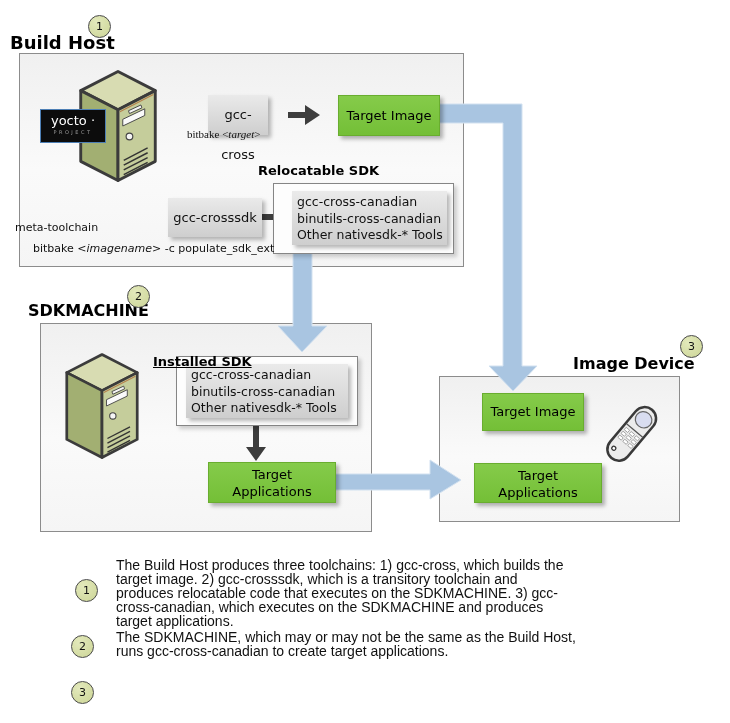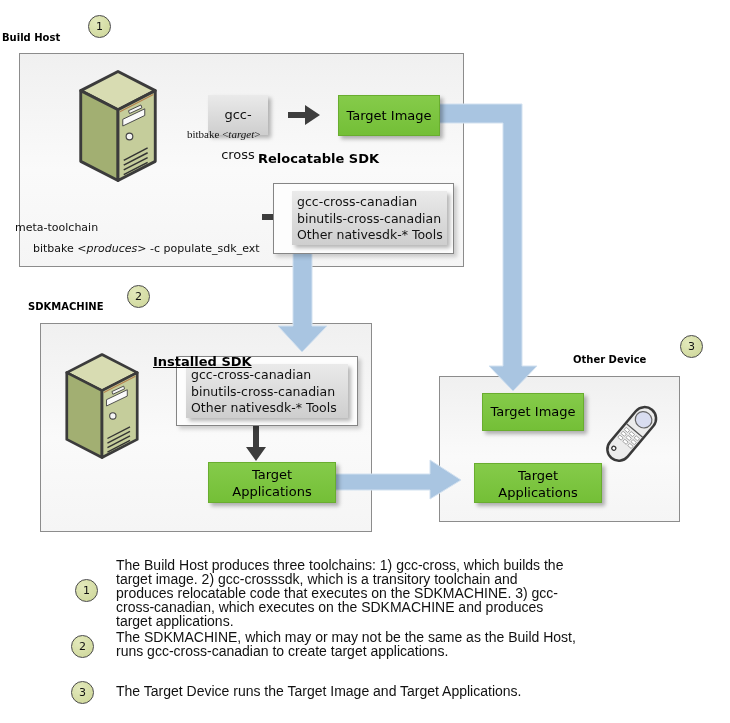--- a/index.html
+++ b/index.html
@@ -19,21 +19,21 @@
   .gray-box{
     position:absolute;background:linear-gradient(180deg,#eaeaea 0%,#cecece 100%);
     box-shadow:3px 3px 4px rgba(0,0,0,0.28);z-index:4;
     font-size:13px;text-align:center;color:#111;
   }
   .green-box{
     position:absolute;background:linear-gradient(180deg,#85cb4a 0%,#74bf37 100%);
     border:1px solid #69ad2f;box-shadow:3px 3px 4px rgba(0,0,0,0.3);z-index:4;
     font-size:13px;text-align:center;color:#000;margin-left:16px;
   }
-  .section-title{position:absolute;font-weight:bold;font-size:10px;z-index:5;white-space:nowrap;}
+  .section-title{position:absolute;font-weight:bold;font-size:16px;z-index:5;white-space:nowrap;}
   .sub-title{position:absolute;font-weight:bold;font-size:13px;z-index:5;white-space:nowrap;}
   .small-text{position:absolute;font-size:11px;z-index:5;white-space:nowrap;color:#111;}
   .badge{
     position:absolute;width:21px;height:21px;border-radius:50%;
     background:radial-gradient(circle at 35% 30%,#e3e9bc,#ccd596);
     border:1.4px solid #4a4a4a;z-index:6;
     font-size:11px;line-height:21px;text-align:center;color:#111;
   }
   .tools-list{padding:3px 0 0 5px;text-align:left;font-size:12.5px;line-height:16.5px;}
   .note-text{
@@ -68,21 +68,21 @@
     <polygon points="253,424 259,424 259,447 266,447 256,461 246,447 253,447" fill="#3d3d3d"></polygon>
 
     <polygon points="293,252 312,252 312,326 327,326 302,352 278,326 293,326" fill="#a9c5e1" stroke="#d2e1f0" stroke-width="1"></polygon>
 
     <polygon points="422,104 522,104 522,366 537,366 513,391 489,366 503,366 503,123 422,123" fill="#a9c5e1" stroke="#d2e1f0" stroke-width="1"></polygon>
 
     <polygon points="320,474 430,474 430,460 461,480 430,499 430,490 320,490" fill="#a9c5e1" stroke="#d2e1f0" stroke-width="1"></polygon>
   </svg>
 
   <div class="badge" style="left:88px;top:15px;">1</div>
-  <div class="section-title" style="left:2px;top:32px;font-size:10px;">Build Host</div>
+  <div class="section-title" style="left:10px;top:32px;font-size:18px;">Build Host</div>
 
   <div class="icon-abs" style="left:75px;top:66px;">
     <svg width="86" height="120" viewBox="0 0 90 124">
       <g stroke="#3b3b3b" stroke-width="3" stroke-linejoin="round">
         <polygon points="45,5 84,25 45,45 6,25" fill="#d8dcb2"></polygon>
         <polygon points="6,25 45,45 45,119 6,99" fill="#a2af72"></polygon>
         <polygon points="45,45 84,25 84,99 45,119" fill="#c5cd9b"></polygon>
       </g>
       <line x1="47" y1="47" x2="82" y2="29" stroke="#b5804d" stroke-width="1.2"></line>
       <polygon points="56,46 69,40 70,43 57,49" fill="#f5f5f5" stroke="#444" stroke-width="1"></polygon>
@@ -90,40 +90,45 @@
       <circle cx="57" cy="73" r="3.5" fill="#f5f5f5" stroke="#444" stroke-width="1.2"></circle>
       <g stroke="#333" stroke-width="1.5">
         <line x1="51" y1="98" x2="76" y2="85"></line>
         <line x1="51" y1="103" x2="76" y2="90"></line>
         <line x1="51" y1="108" x2="76" y2="95"></line>
         <line x1="51" y1="113" x2="76" y2="100"></line>
       </g>
     </svg>
   </div>
 
+  <div class="logo" style="left:40px;top:109px;">
+    <div class="name">yocto ·</div>
+    <div class="sub">PROJECT</div>
+  </div>
 
   <div class="gray-box" style="left:208px;top:95px;width:60px;height:40px;line-height:40px;">gcc-cross</div>
   <div class="green-box" style="left:322px;top:95px;width:100px;height:39px;line-height:39px;">Target Image</div>
 
   <div class="small-text" style="left:187px;top:128px;font-family:Liberation Serif, serif;">
     <span>bitbake &lt;</span><i>target</i><span>&gt;</span>
   </div>
 
-  <div class="sub-title" style="left:258px;top:151px;">Relocatable SDK</div>
+  <div class="sub-title" style="left:258px;top:163px;">Relocatable SDK</div>
 
   <div class="white-box" style="left:273px;top:183px;width:179px;height:69px;"></div>
   <div class="gray-box tools-list" style="left:292px;top:191px;width:150px;height:51px;">
     <div>gcc-cross-canadian</div>
     <div>binutils-cross-canadian</div>
     <div>Other nativesdk-* Tools</div>
   </div>
+  <div class="gray-box" style="left:168px;top:198px;width:94px;height:39px;line-height:39px;">gcc-crosssdk</div>
 
   <div class="small-text" style="left:15px;top:221px;">meta-toolchain</div>
   <div class="small-text" style="left:33px;top:242px;">
-    <span>bitbake &lt;</span><i>produces</i><span>&gt; -c populate_sdk_ext</span>
+    <span>bitbake &lt;</span><i>imagename</i><span>&gt; -c populate_sdk_ext</span>
   </div>
 
   <div class="badge" style="left:127px;top:285px;">2</div>
   <div class="section-title" style="left:28px;top:301px;">SDKMACHINE</div>
 
   <div class="icon-abs" style="left:59px;top:350px;">
     <svg width="86" height="112" viewBox="0 0 90 124">
       <g stroke="#3b3b3b" stroke-width="3" stroke-linejoin="round">
         <polygon points="45,5 84,25 45,45 6,25" fill="#d8dcb2"></polygon>
         <polygon points="6,25 45,45 45,119 6,99" fill="#a2af72"></polygon>
@@ -149,21 +154,21 @@
     <div>binutils-cross-canadian</div>
     <div>Other nativesdk-* Tools</div>
   </div>
 
   <div class="green-box" style="left:192px;top:462px;width:128px;height:41px;padding-top:3px;box-sizing:border-box;line-height:17px;">
     <div>Target</div>
     <div>Applications</div>
   </div>
 
   <div class="badge" style="left:680px;top:335px;">3</div>
-  <div class="section-title" style="left:573px;top:354px;">Other Device</div>
+  <div class="section-title" style="left:573px;top:354px;">Image Device</div>
 
   <div class="green-box" style="left:466px;top:393px;width:100px;height:36px;line-height:36px;">Target Image</div>
 
   <div class="icon-abs" style="left:594px;top:399px;z-index:4;">
     <svg width="72" height="70" viewBox="0 0 72 70">
       <g transform="rotate(40 37 35)">
         <rect x="26" y="3" width="23" height="63" rx="11.5" fill="#ececec" stroke="#3a3a3a" stroke-width="2.5"></rect>
         <ellipse cx="37.5" cy="16" rx="8.5" ry="8" fill="#d9ddf0" stroke="#666" stroke-width="1.2"></ellipse>
         <line x1="27" y1="30" x2="48" y2="30" stroke="#555" stroke-width="1.2"></line>
         <g fill="#ffffff" stroke="#999" stroke-width="0.8">
@@ -187,15 +192,14 @@
     <div>Applications</div>
   </div>
 
   <div class="badge" style="left:75px;top:579px;">1</div>
   <div class="note-text" style="left:116px;top:558px;width:452px;">The Build Host produces three toolchains: 1)  gcc-cross, which builds the target image.  2) gcc-crosssdk, which is a transitory toolchain and produces relocatable code that executes on the SDKMACHINE. 3) gcc-cross-canadian, which executes on the SDKMACHINE and produces target applications.</div>
 
   <div class="badge" style="left:71px;top:635px;">2</div>
   <div class="note-text" style="left:116px;top:630px;width:466px;">The SDKMACHINE, which may or may not be the same as the Build Host, runs gcc-cross-canadian to create target applications.</div>
 
   <div class="badge" style="left:71px;top:681px;">3</div>
-  <div class="note-text" style="left:116px;top:684px;width:466px;">The Target Device runs the Target Image and Target Applications.</div>
 
 </div>
 
 </body></html>

